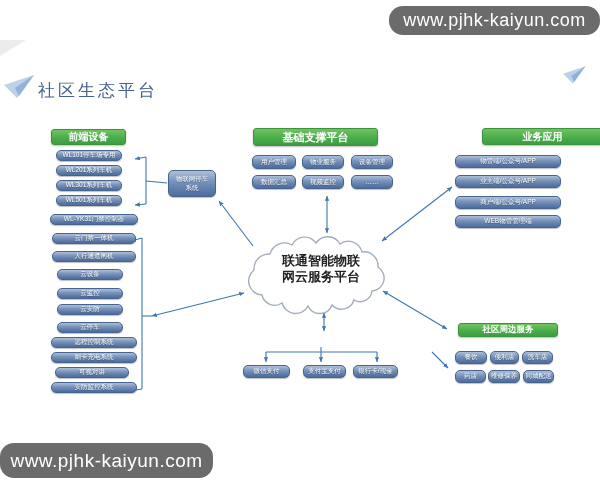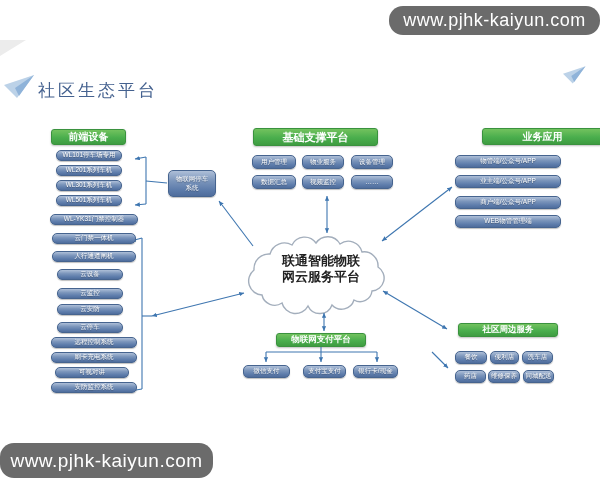--- a/index.html
+++ b/index.html
@@ -132,21 +132,20 @@
   <div class="bbox h14" style="left:252px;top:175px;width:44px;">数据汇总</div>
   <div class="bbox h14" style="left:302px;top:175px;width:42px;">视频监控</div>
   <div class="bbox h14" style="left:351px;top:175px;width:42px;">……</div>
 
   <div class="ghead" style="left:462px;top:128px;width:121px;height:17px;font-size:10px;margin-left:20px;">业务应用</div>
   <div class="bbox h13" style="left:455px;top:155px;width:106px;">物管端/公众号/APP</div>
   <div class="bbox h13" style="left:455px;top:175px;width:106px;">业主端/公众号/APP</div>
   <div class="bbox h13" style="left:455px;top:196px;width:106px;">商户端/公众号/APP</div>
   <div class="bbox h13" style="left:455px;top:215px;width:106px;">WEB物管管理端</div>
 
-  <div class="ghead" style="left:276px;top:333px;width:90px;height:14px;font-size:8.5px;">物联网支付平台</div>
   <div class="bbox h13" style="left:243px;top:365px;width:47px;">微信支付</div>
   <div class="bbox h13" style="left:303px;top:365px;width:43px;">支付宝支付</div>
   <div class="bbox h13" style="left:353px;top:365px;width:45px;">银行卡/现金</div>
 
   <div class="ghead" style="left:458px;top:323px;width:100px;height:14px;font-size:8.5px;">社区周边服务</div>
   <div class="bbox h13" style="left:455px;top:351px;width:32px;">餐饮</div>
   <div class="bbox h13" style="left:490px;top:351px;width:29px;">便利店</div>
   <div class="bbox h13" style="left:522px;top:351px;width:31px;">洗车店</div>
   <div class="bbox h13" style="left:455px;top:370px;width:31px;">药店</div>
   <div class="bbox h13" style="left:488px;top:370px;width:32px;">维修保养</div>

